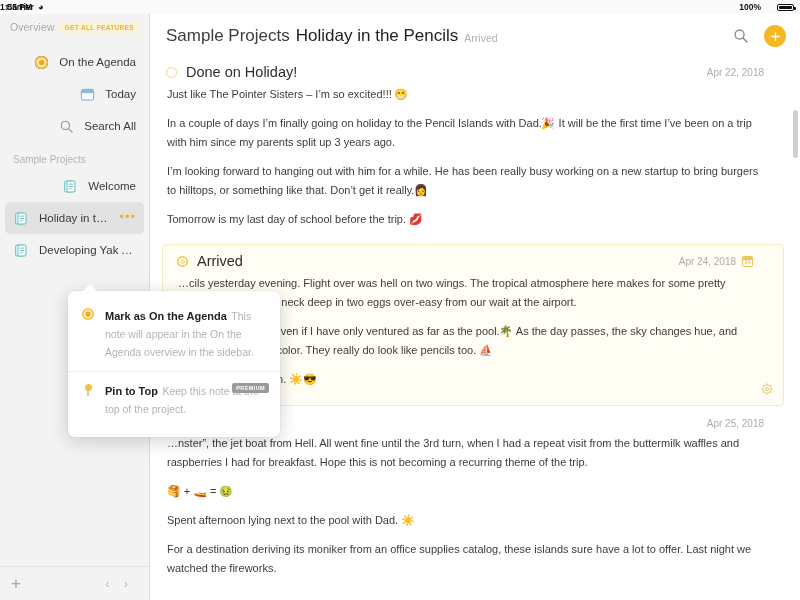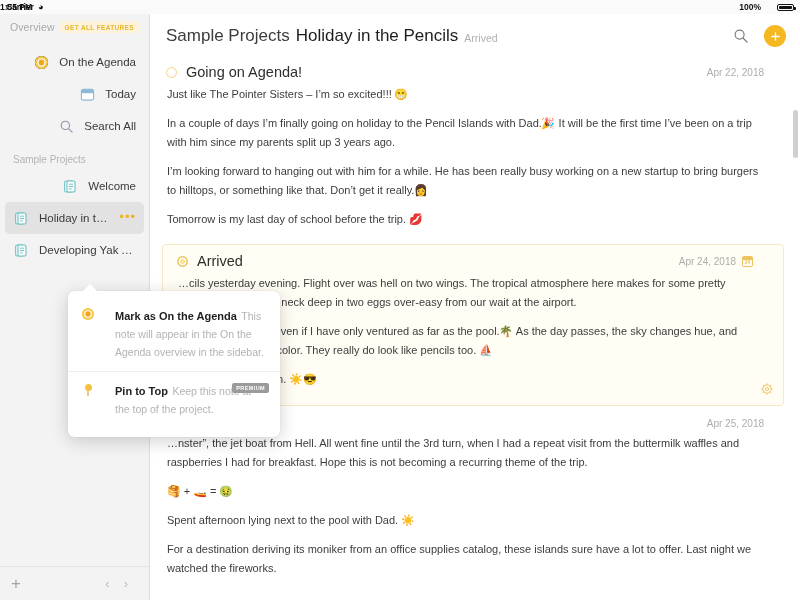--- a/index.html
+++ b/index.html
@@ -207,21 +207,21 @@
     padding: 6px 0 10px 0;
   }
   .popup::before {
     content: "";
     position: absolute; top: -7px; left: 14px;
     border-left: 8px solid transparent;
     border-right: 8px solid transparent;
     border-bottom: 8px solid #ffffff;
   }
   .popup-item {
-    display: flex; gap: 20px;
+    display: flex; gap: 10px;
     padding: 9px 12px 10px 13px;
     cursor: pointer;
     position: relative;
   }
   .popup-item + .popup-item { border-top: 1px solid #eeeeee; }
   .pi-ico { width: 14px; flex: 0 0 14px; display:flex; justify-content:center; padding-top: 1px; }
   .pi-text { min-width: 0; }
   .pi-title { font-size: 11px; font-weight: bold; color: #1f1f1f; margin-bottom: 3px; }
   .pi-desc { font-size: 10.5px; color: #b3b3b3; line-height: 1.45; }
   .pi-badge {
@@ -385,21 +385,21 @@
         </span>
       </div>
 
       <div class="notes">
 
         <div class="vscroll"></div>
 
         <div class="note">
           <div class="note-head">
             <span class="ring"></span>
-            <span class="note-title">Going on Agenda!</span>
+            <span class="note-title">Done on Holiday!</span>
             <span class="note-date">
               <span>Apr 22, 2018</span>
             </span>
           </div>
           <div class="note-body">
             <p>Just like The Pointer Sisters – I’m so excited!!! 😁</p>
             <p>In a couple of days I’m finally going on holiday to the Pencil Islands with Dad.🎉 It will be the first time I’ve been on a trip with him since my parents split up 3 years ago.</p>
             <p>I’m looking forward to hanging out with him for a while. He has been really busy working on a new startup to bring burgers to hilltops, or something like that. Don’t get it really.👩</p>
             <p>Tomorrow is my last day of school before the trip. 💋</p>
           </div>

